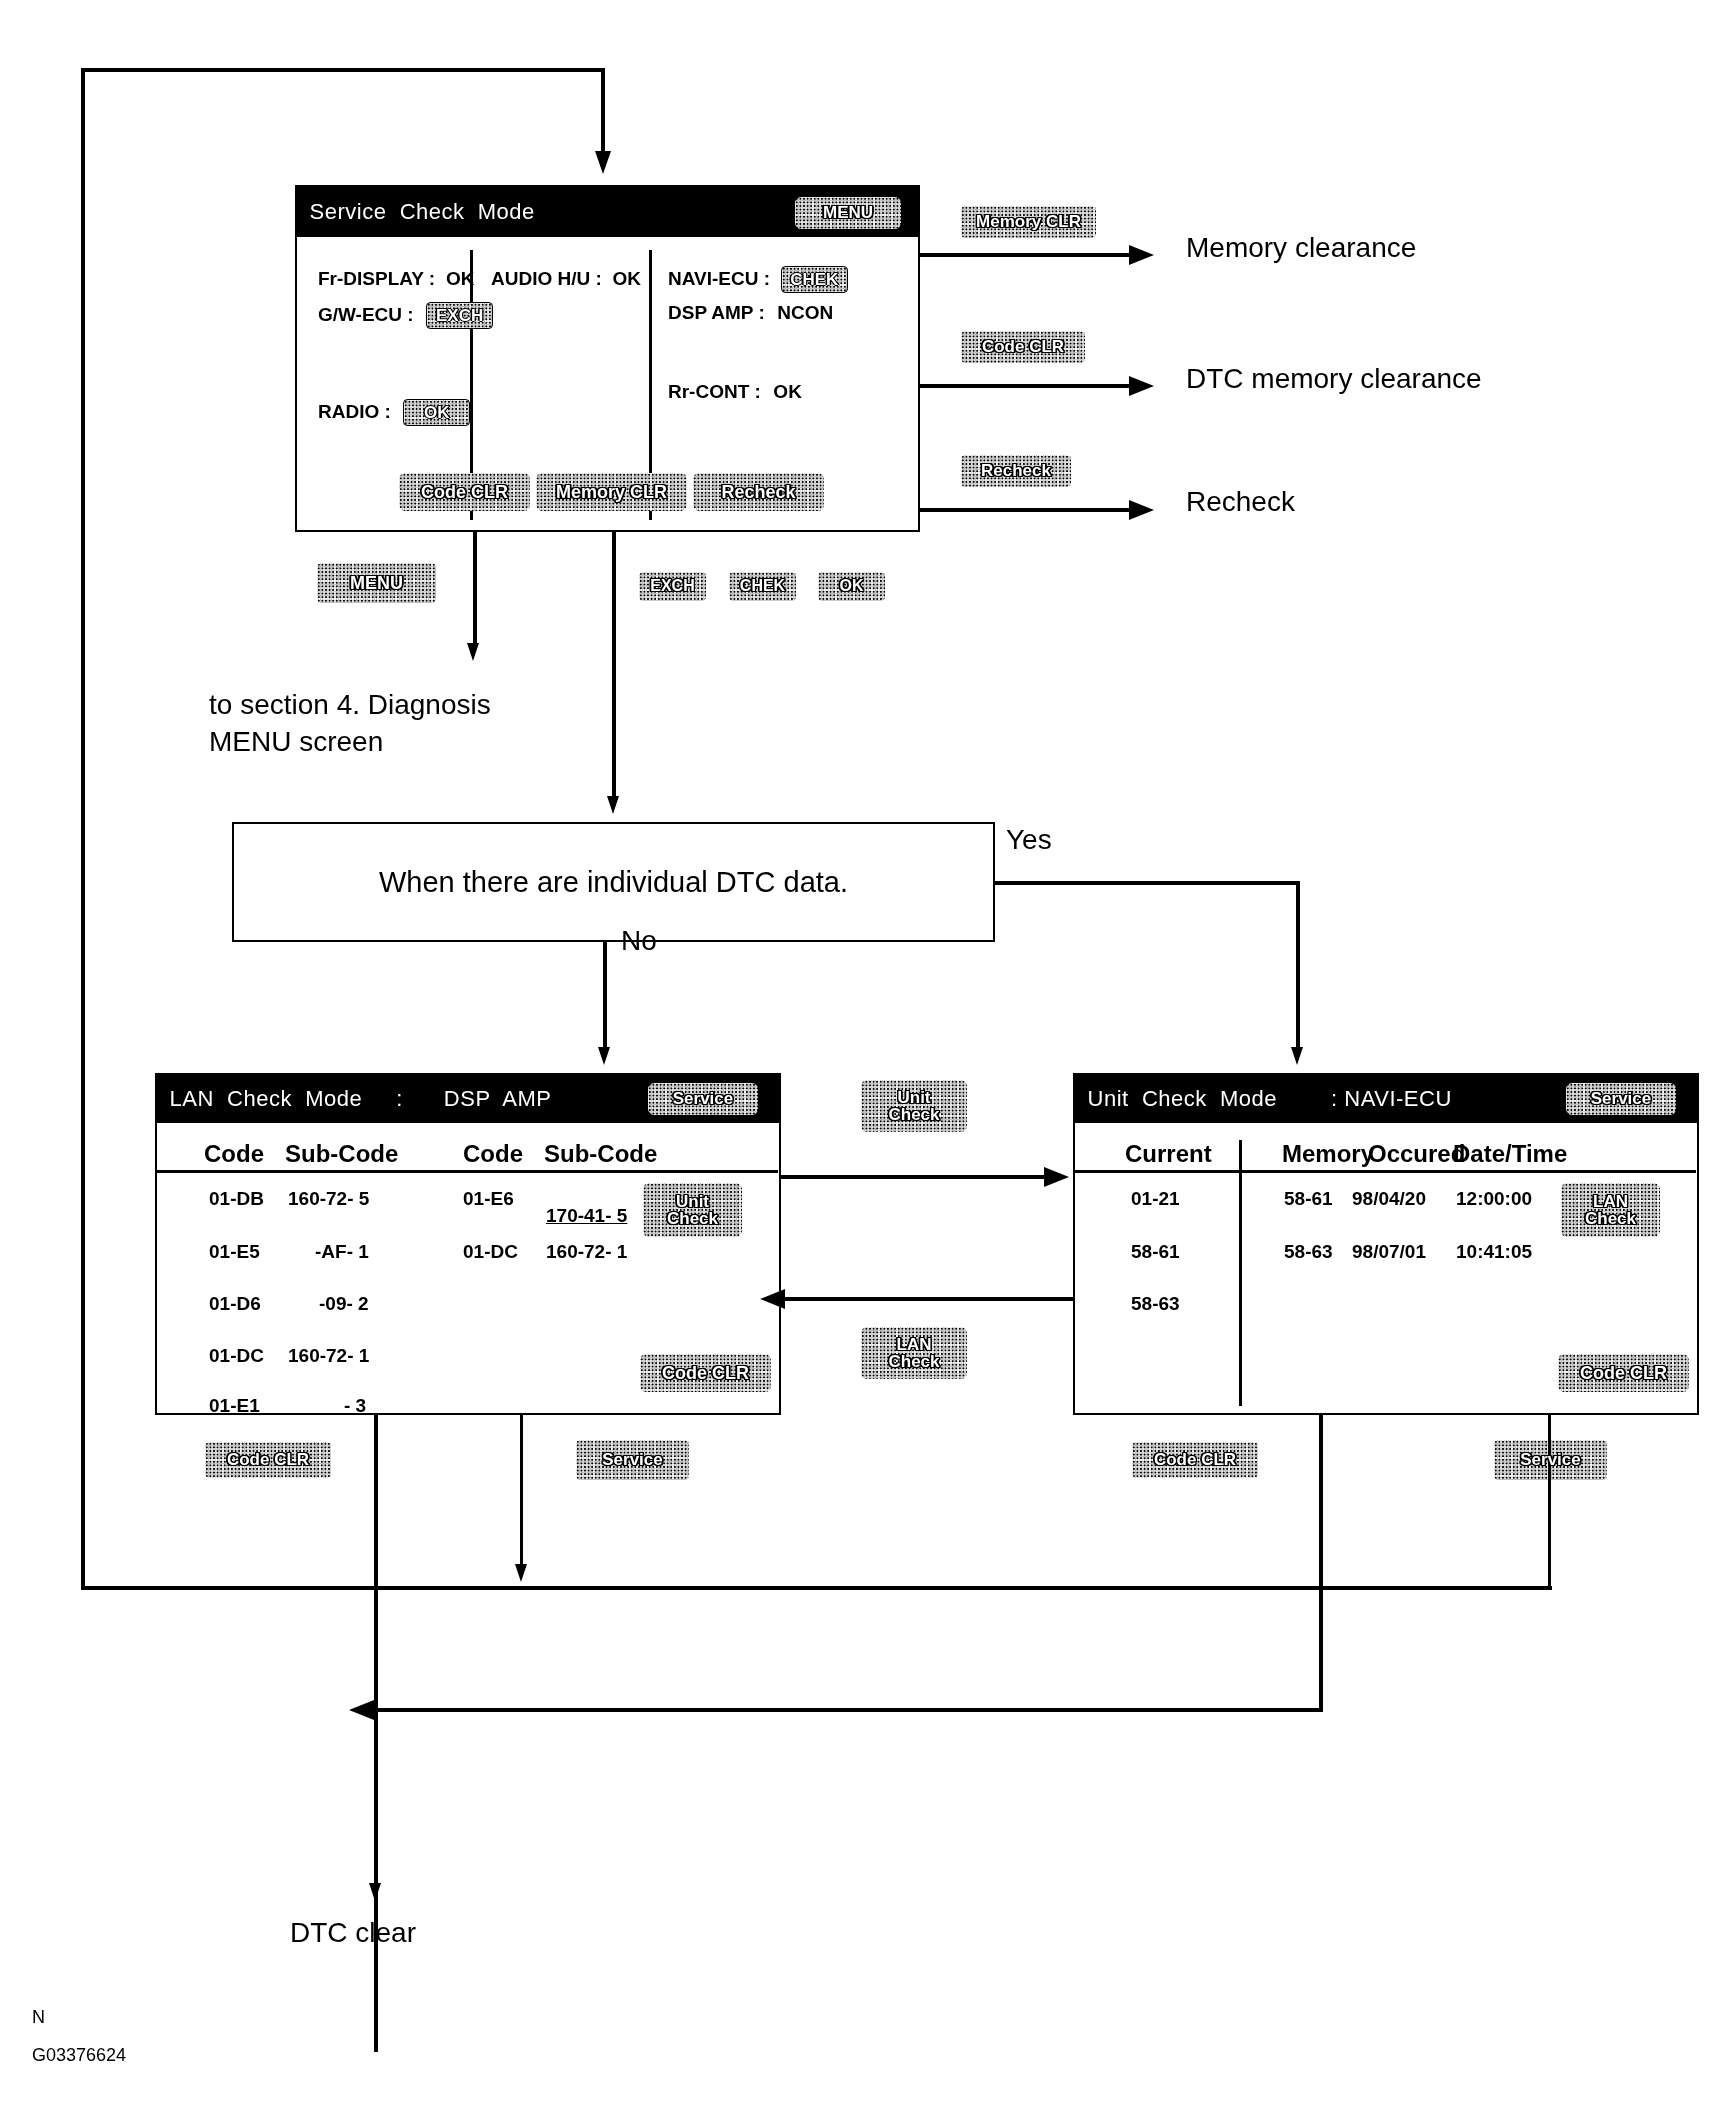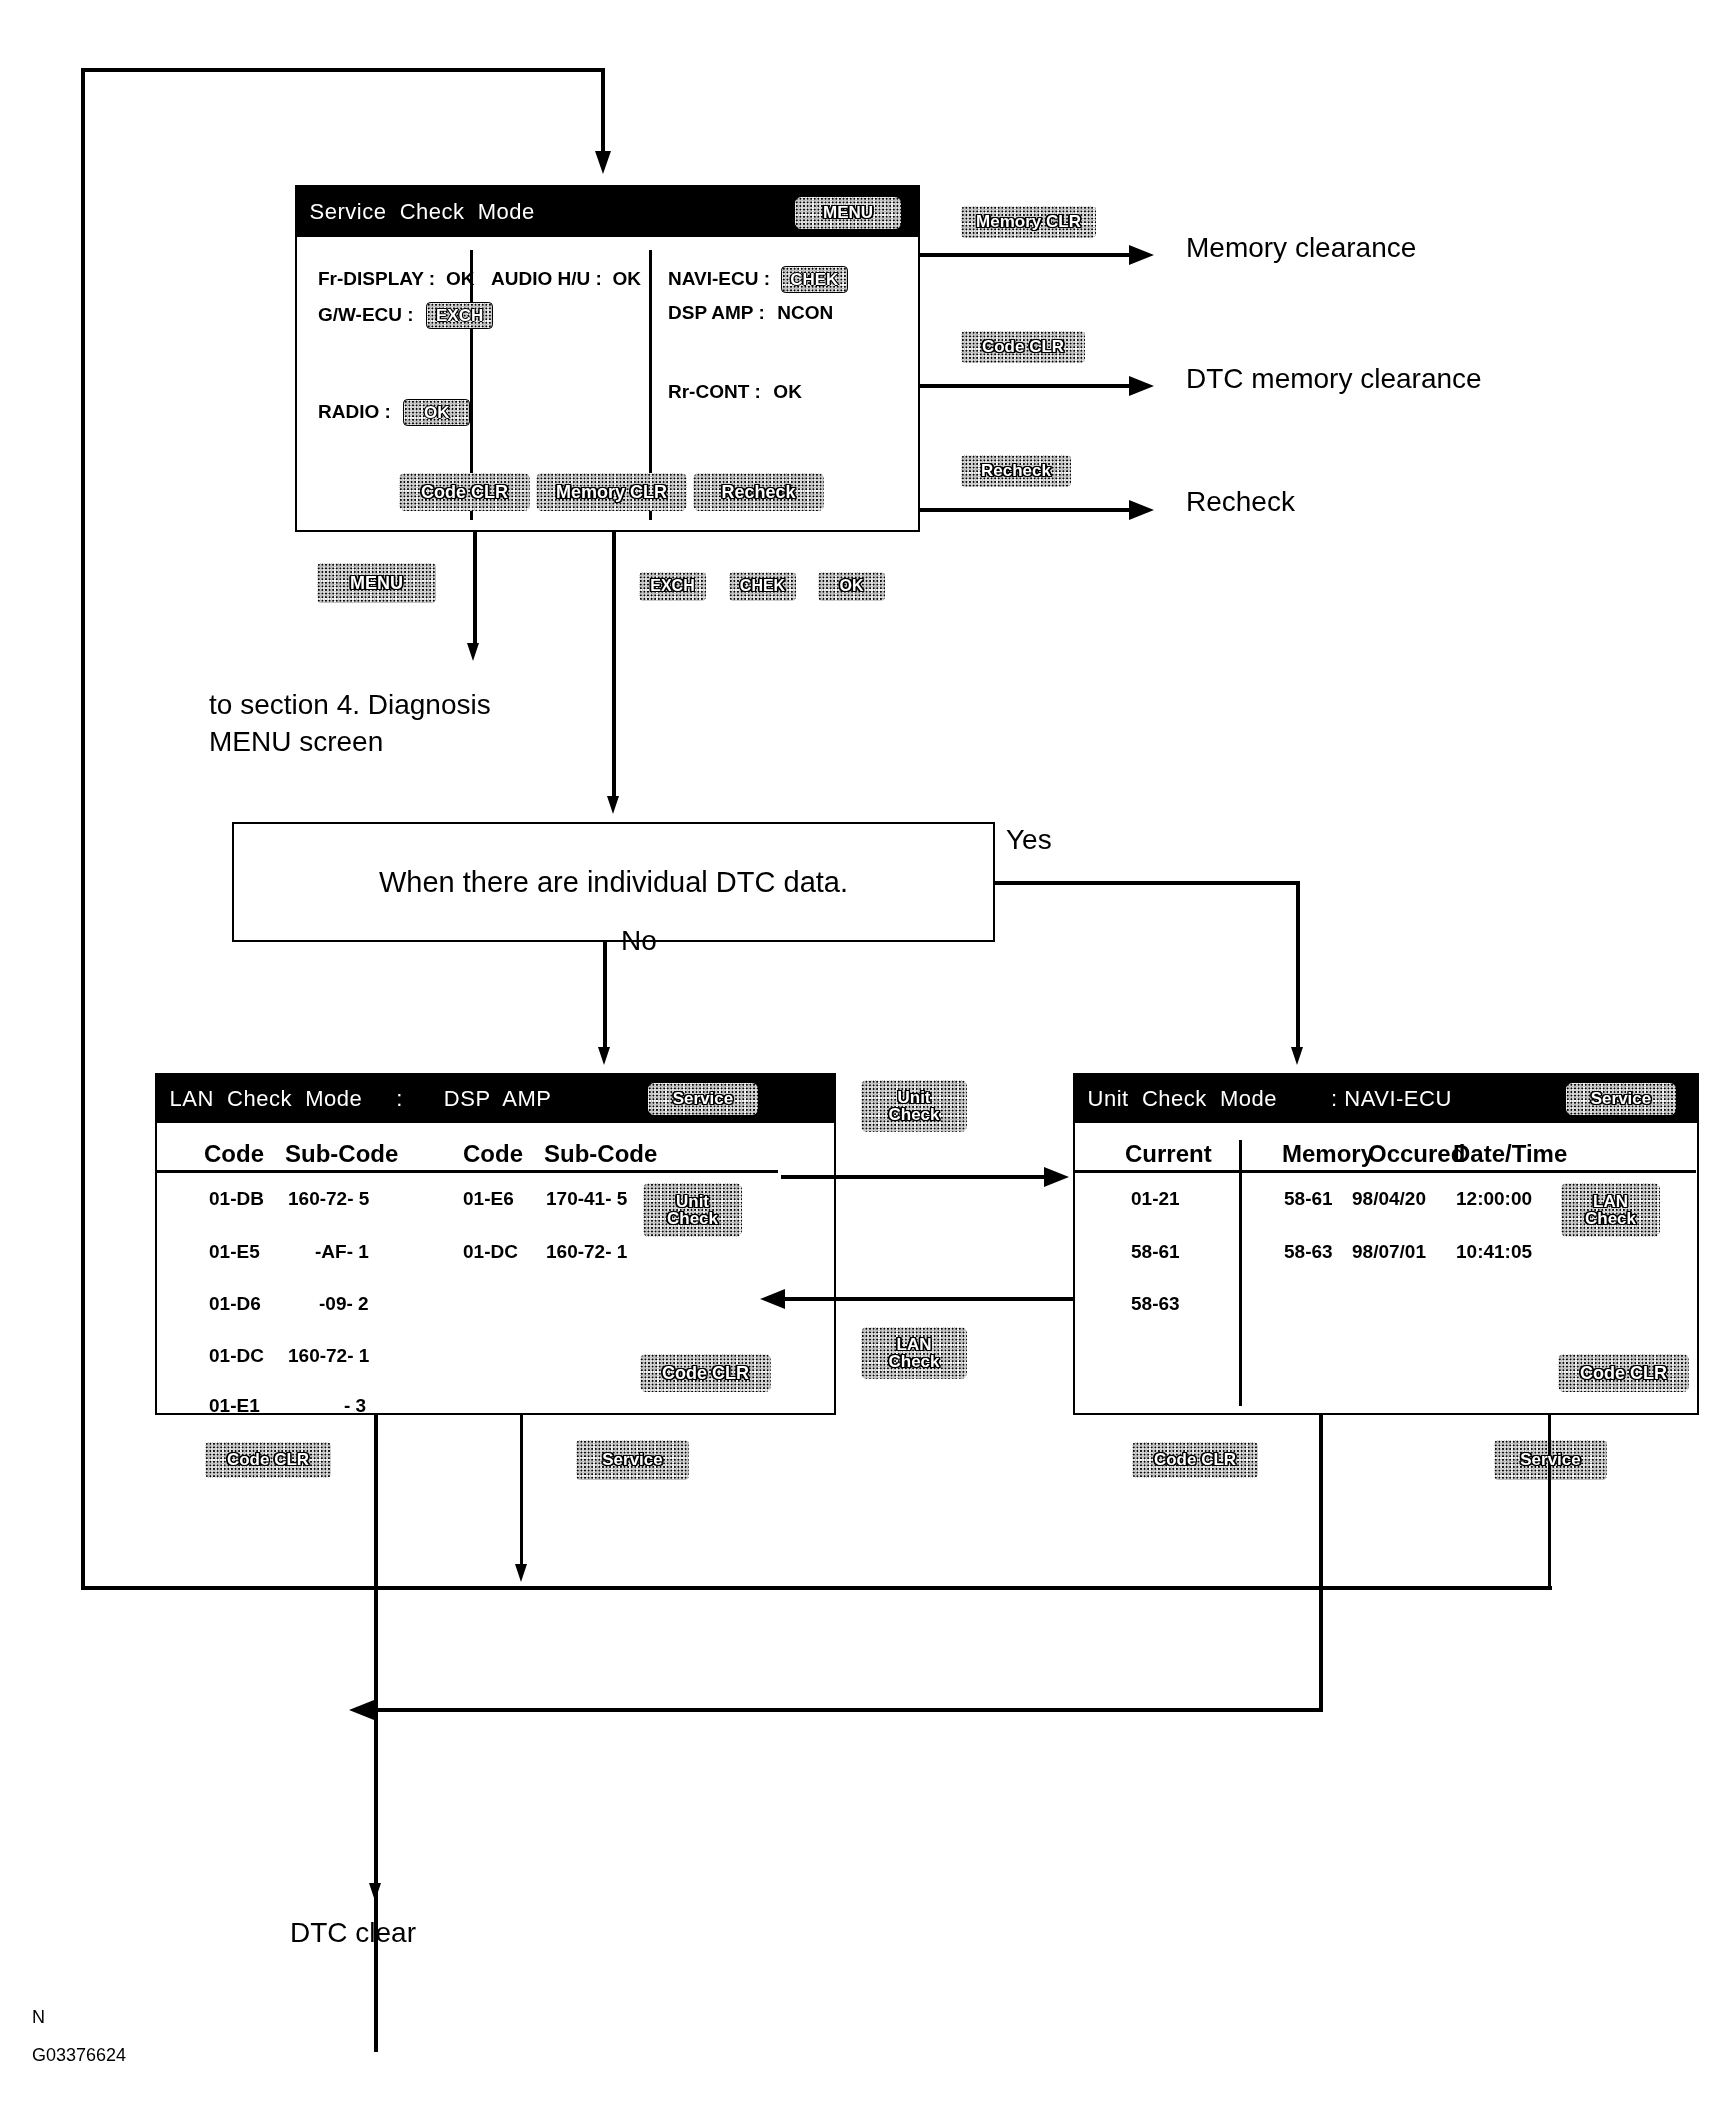--- a/index.html
+++ b/index.html
@@ -184,21 +184,21 @@
   <div class="txt" style="left:1006px;top:824px;">Yes</div>
   <div class="txt" style="left:621px;top:925px;">No</div>
 
   <div class="hline" style="left:994px;top:881px;width:306px;"></div>
   <div class="vline" style="left:1296px;top:881px;height:171px;"></div>
   <div class="arrow down sm" style="left:1291px;top:1047px;"></div>
 
   <div class="vline" style="left:603px;top:941px;height:111px;"></div>
   <div class="arrow down sm" style="left:598px;top:1047px;"></div>
 
-  <div class="screen" style="left:155px;top:1073px;width:681px;height:342px;padding-left:20px;">
+  <div class="screen" style="left:155px;top:1073px;width:626px;height:342px;padding-left:20px;">
     <div class="screen-title" style="height:48px;padding:0 12.6px;">
       <span class="t-text">LAN  Check  Mode</span>
       <span class="t-text" style="margin-left:34px;">:</span>
       <span class="t-text" style="margin-left:41px;">DSP  AMP</span>
     </div>
     <div class="dbtn" style="left:491px;top:8px;width:110px;height:32px;font-size:17px;">
       <span class="lbl">Service</span>
     </div>
 
     <div class="thead" style="left:47px;top:65px;">Code</div>
@@ -212,21 +212,21 @@
     <div class="tcell" style="left:52px;top:166px;">01-E5</div>
     <div class="tcell" style="left:158px;top:166px;">-AF- 1</div>
     <div class="tcell" style="left:52px;top:218px;">01-D6</div>
     <div class="tcell" style="left:162px;top:218px;">-09- 2</div>
     <div class="tcell" style="left:52px;top:270px;">01-DC</div>
     <div class="tcell" style="left:131px;top:270px;">160-72- 1</div>
     <div class="tcell" style="left:52px;top:320px;">01-E1</div>
     <div class="tcell" style="left:187px;top:320px;">- 3</div>
 
     <div class="tcell" style="left:306px;top:113px;">01-E6</div>
-    <div class="tcell" style="left:389px;top:113px;">170-41- 5</div>
+    <div class="tcell" style="left:389px;top:130px;text-decoration:underline;">170-41- 5</div>
     <div class="tcell" style="left:306px;top:166px;">01-DC</div>
     <div class="tcell" style="left:389px;top:166px;">160-72- 1</div>
 
     <div class="dbtn" style="left:486px;top:108px;width:99px;height:54px;font-size:17px;">
       <span class="lbl">Unit
 Check</span>
     </div>
     <div class="dbtn" style="left:483px;top:279px;width:131px;height:38px;font-size:18px;">
       <span class="lbl">Code CLR</span>
     </div>

